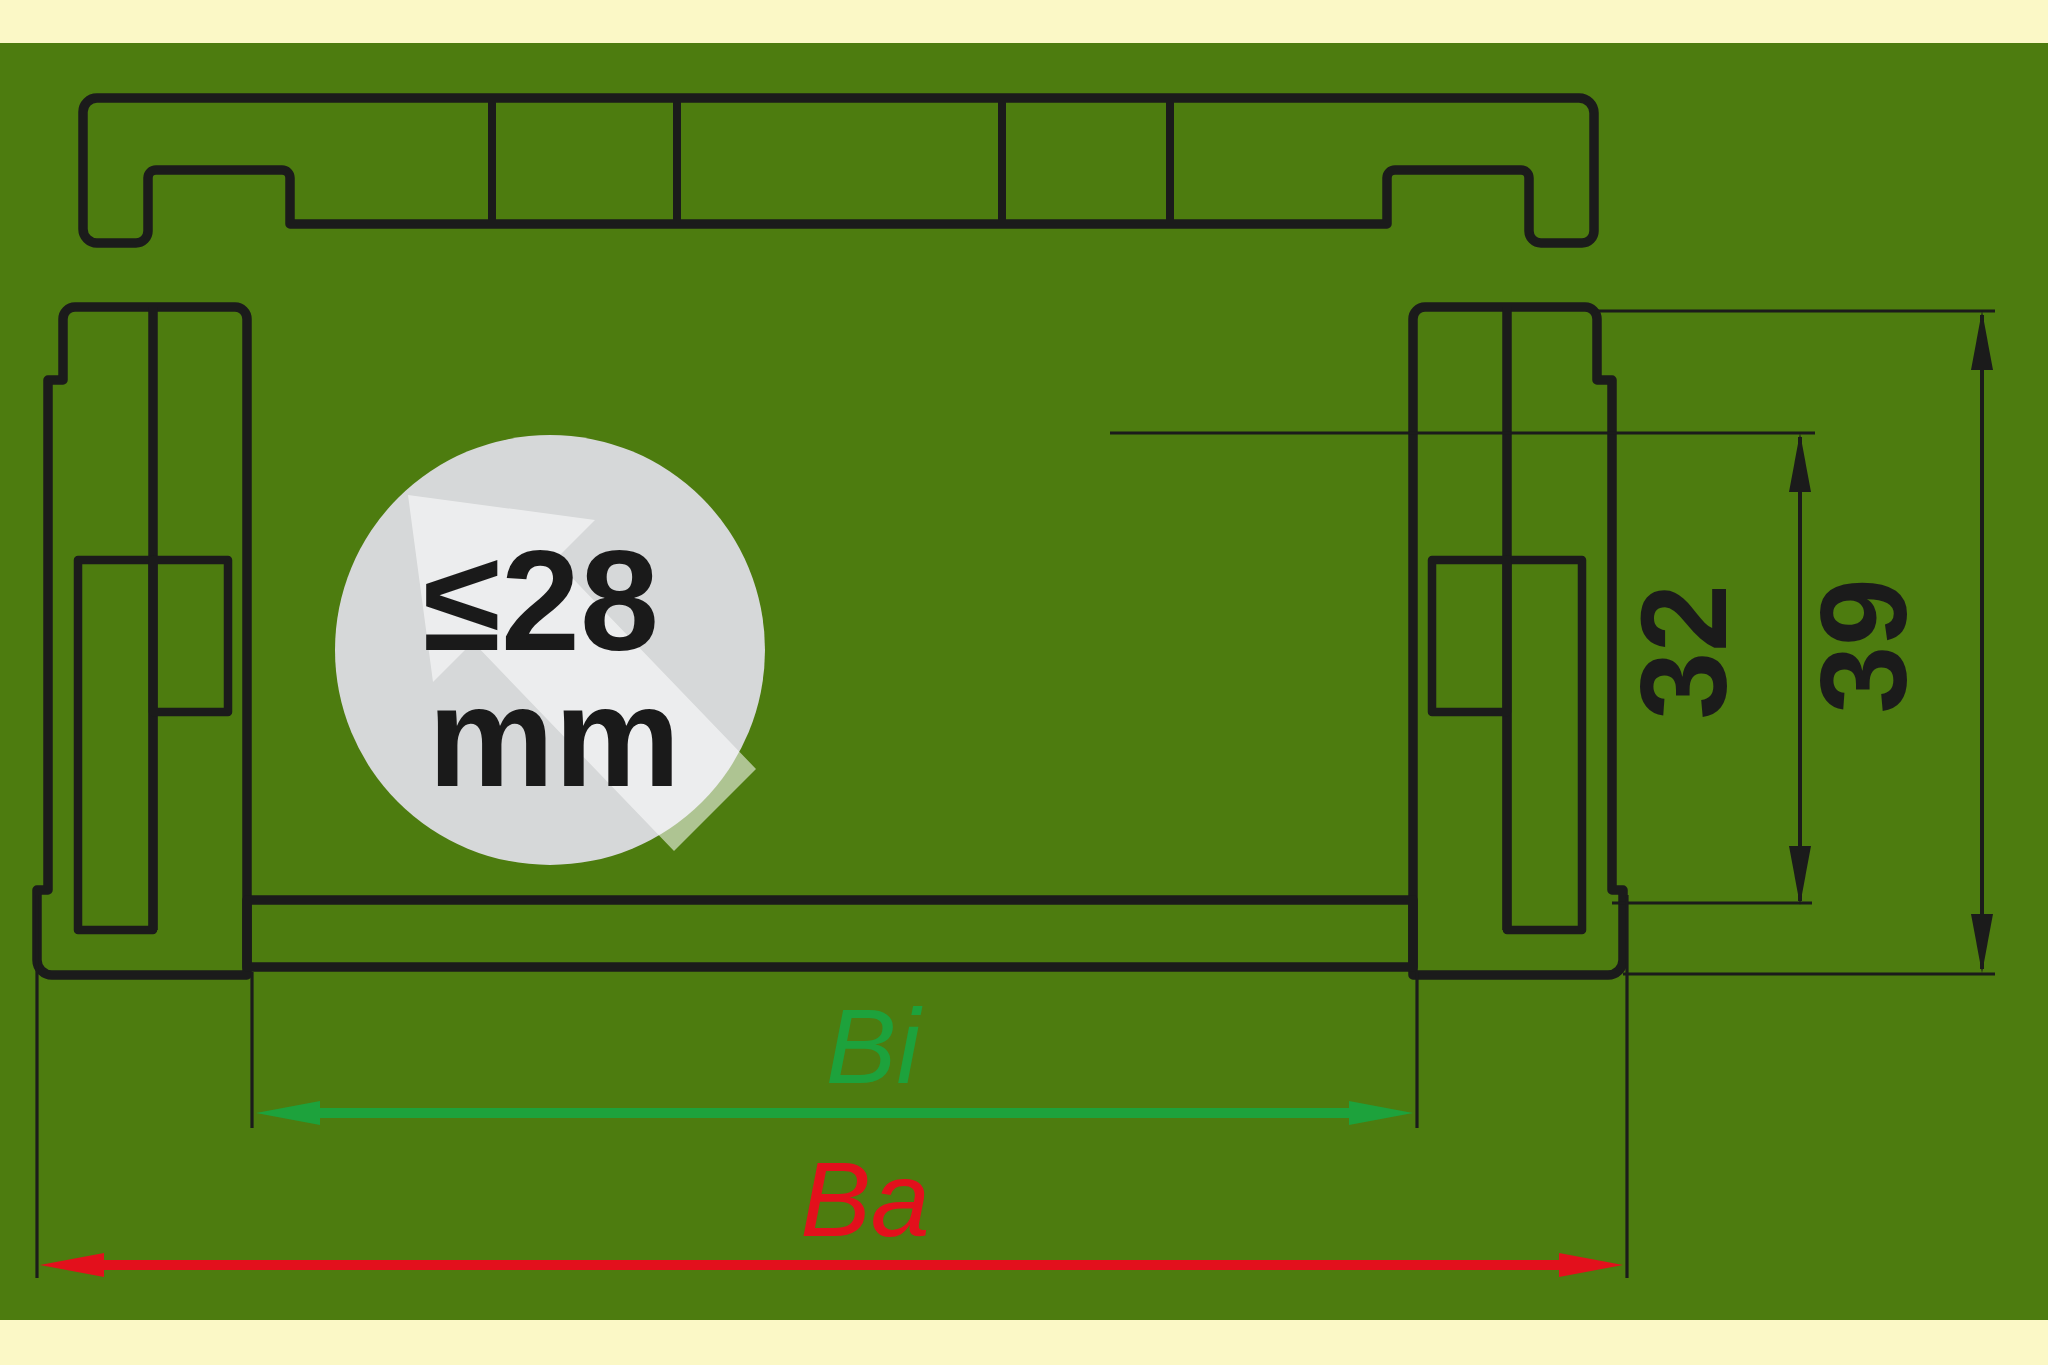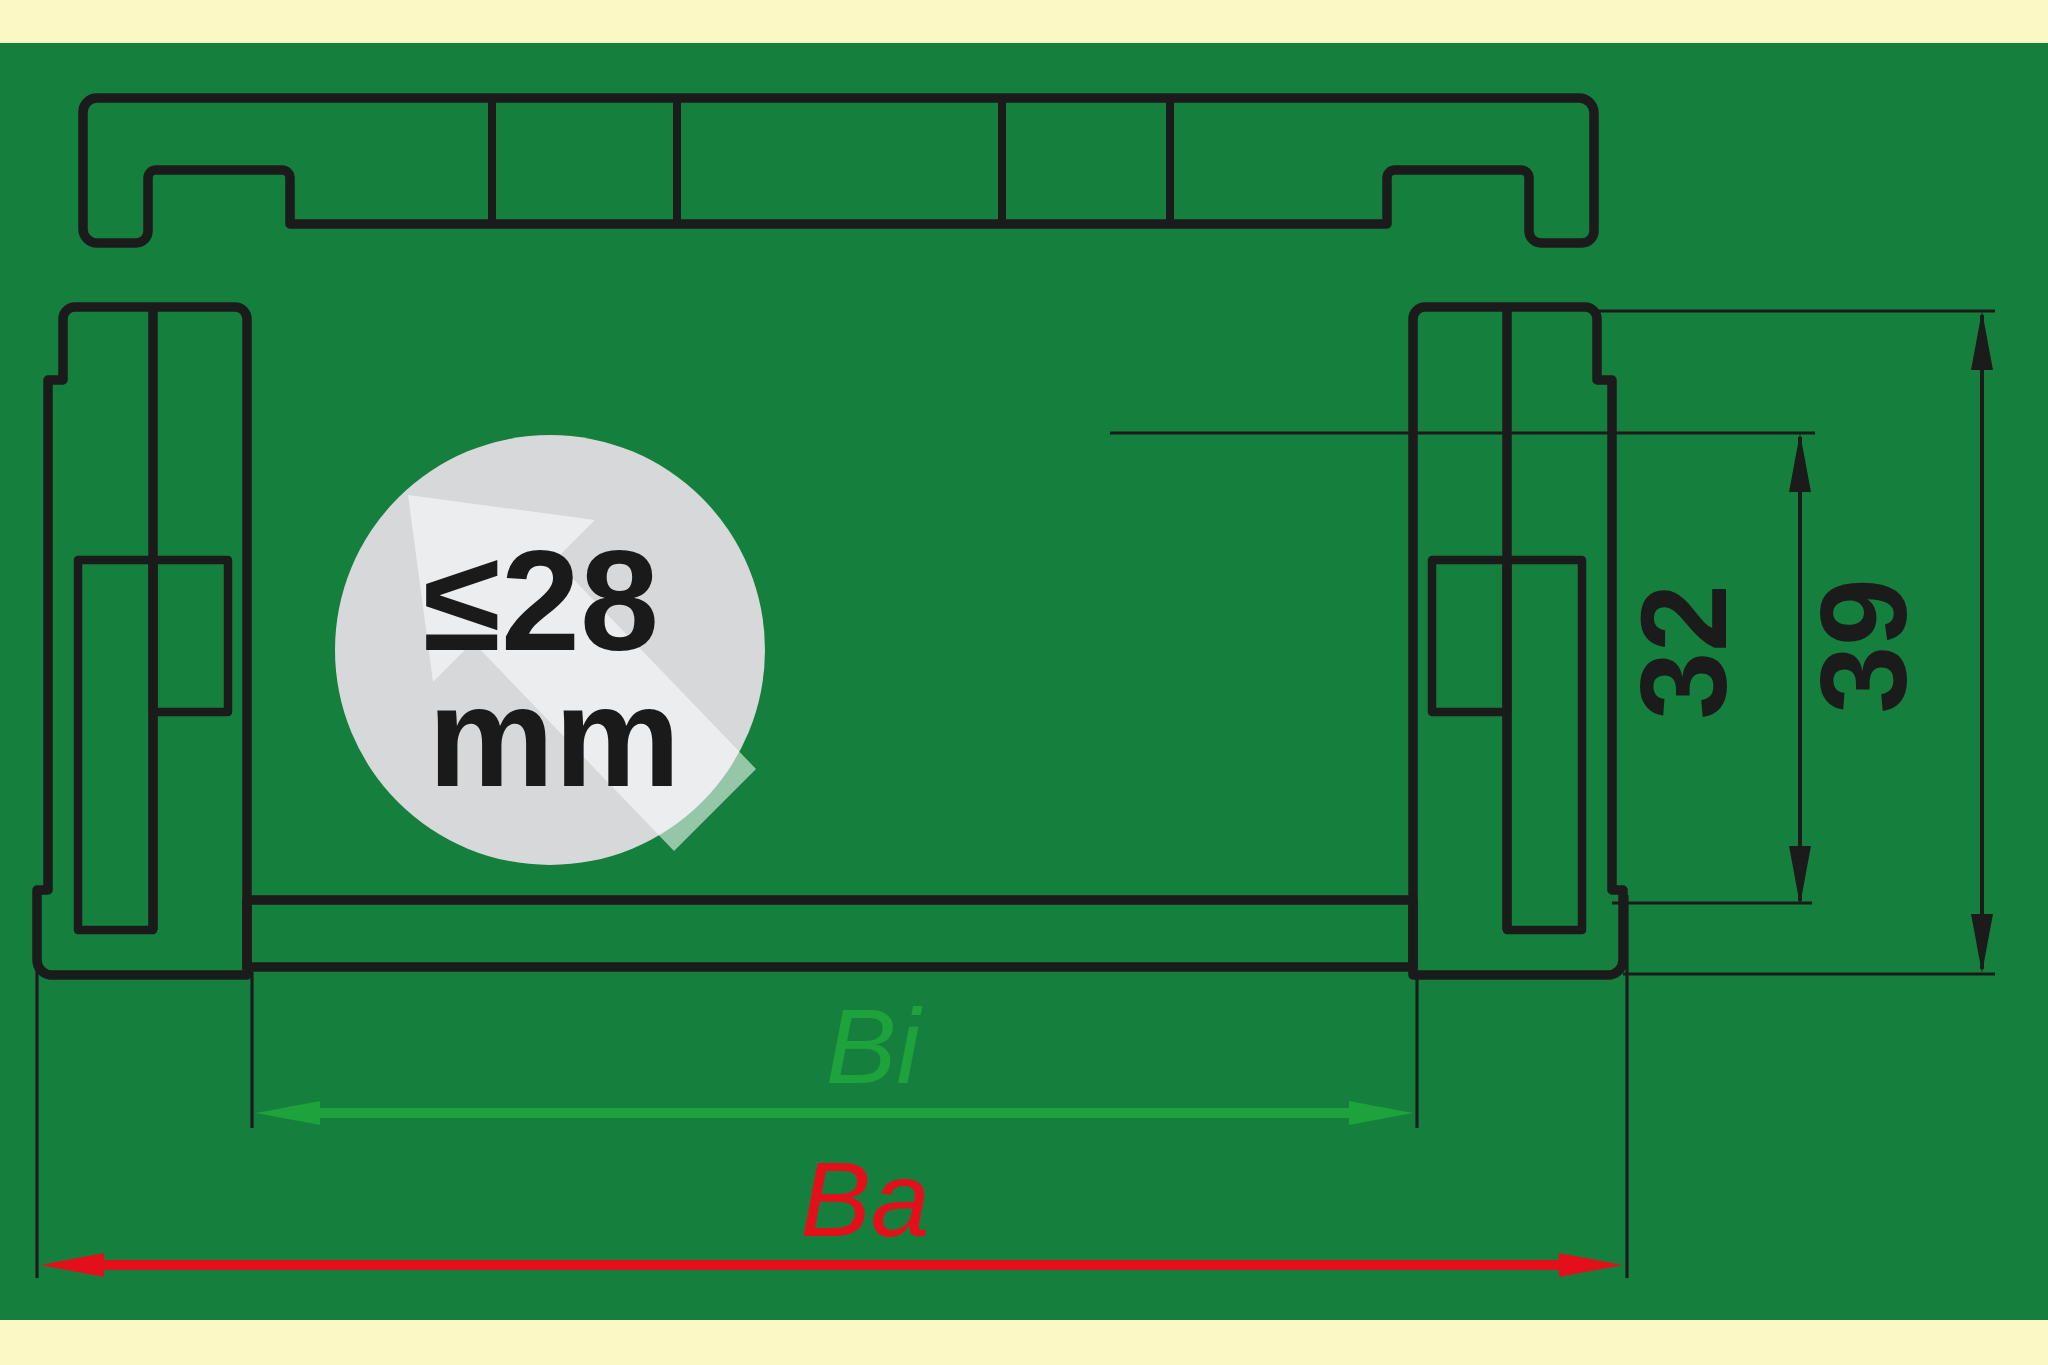--- a/index.html
+++ b/index.html
@@ -5,21 +5,21 @@
   html, body {
     margin: 0;
     padding: 0;
     background: #ffffff;
     font-family: "Liberation Sans", sans-serif;
   }
   .stage {
     position: relative;
     width: 2048px;
     height: 1365px;
-    background: #15803d;
+    background: #4d7c0f;
     overflow: hidden;
   }
   svg { display: block; }
   
   .ink {
     stroke: #1b1b1b;
     fill: none;
     stroke-linejoin: round;
     stroke-linecap: butt;
   }

